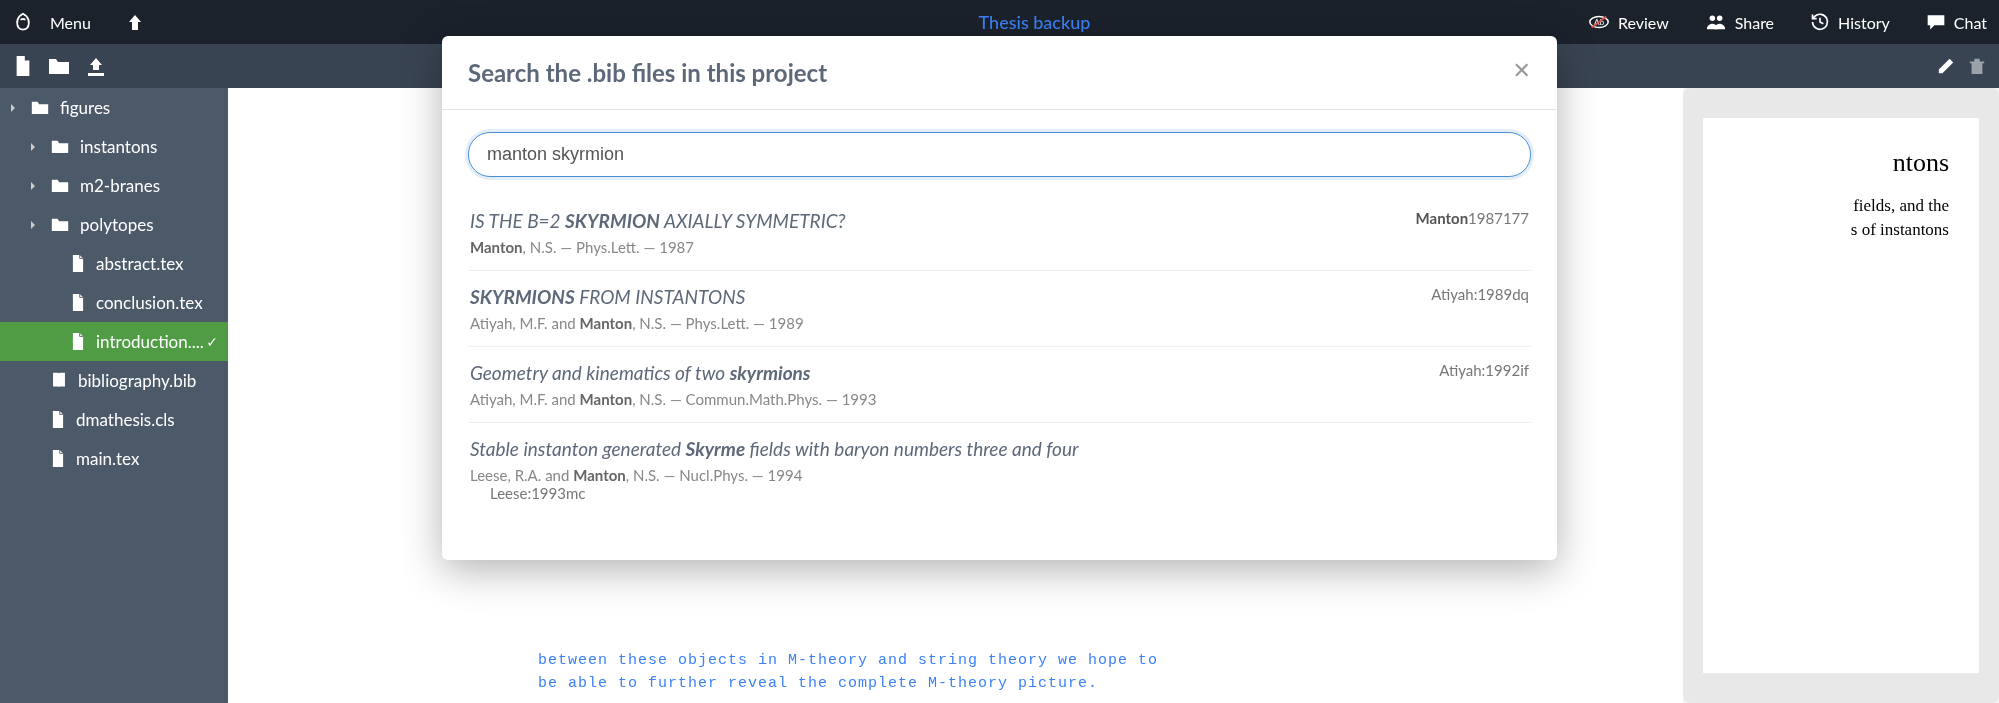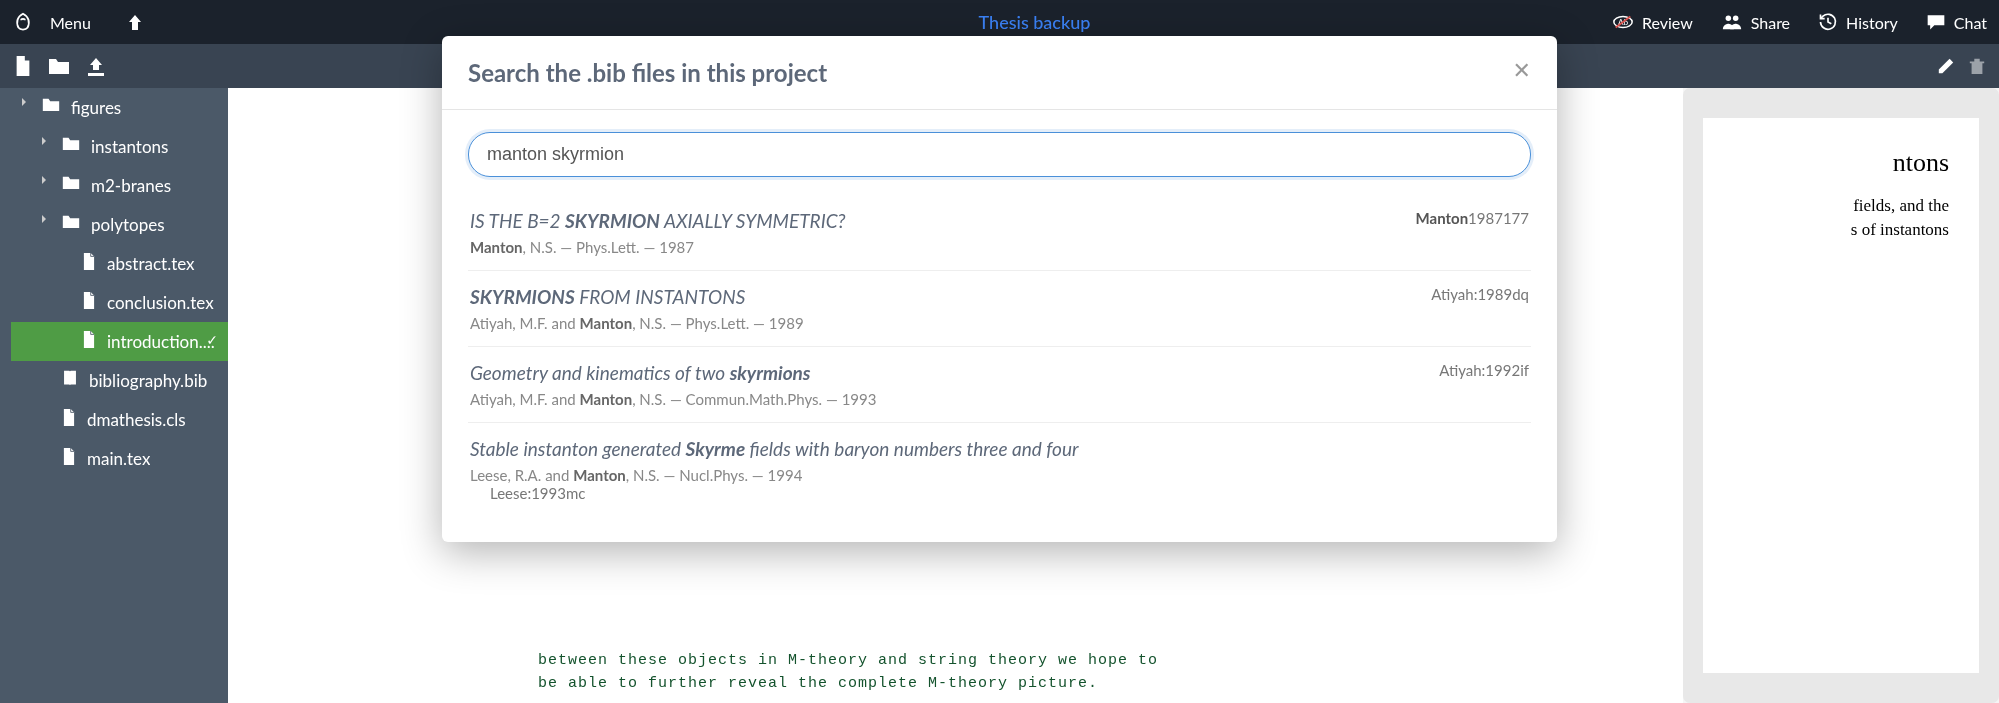--- a/index.html
+++ b/index.html
@@ -20,21 +20,21 @@
 .topbar-up { font-size: 18px; margin-left: 20px; }
 .topbar-title {
   position: absolute;
   left: 50%;
   transform: translateX(-50%);
   font-size: 18px;
   font-weight: 500;
   color: #3b82f6;
   margin-left: 35px;
 }
-.topbar-right { margin-left: auto; display: flex; gap: 28px; align-items: center; font-size: 16px; }
+.topbar-right { margin-left: auto; display: flex; gap: 36px; align-items: center; font-size: 16px; }
 .topbar-item { display: flex; align-items: center; gap: 8px; cursor: pointer; }
 
 .toolbar {
   height: 44px;
   background: #394452;
   display: flex;
   align-items: center;
   padding: 0 14px;
   gap: 16px;
 }
@@ -44,25 +44,25 @@
 .main { display: flex; height: calc(100vh - 88px); }
 .sidebar {
   width: 228px;
   background: #4b5968;
   color: #fff;
   font-size: 17px;
   overflow: hidden;
 }
 .tree-item {
   display: flex;
+  align-items: center;
   padding: 9px 10px;
   gap: 11px;
   cursor: pointer;
   white-space: nowrap;
-  margin-left: 11px;
 }
 .tree-item.depth-0 { padding-left: 8px; }
 .tree-item.depth-1 { padding-left: 28px; }
 .tree-item.depth-2 { padding-left: 48px; }
 .tree-item.active { background: #4f9c45; position: relative; }
 .tree-item.active::after {
   content: "✓";
   position: absolute;
   right: 10px;
   font-size: 14px;
@@ -93,21 +93,21 @@
 .modal-header {
   display: flex;
   justify-content: space-between;
   align-items: flex-start;
   padding: 22px 26px;
   border-bottom: 1px solid #e5e5e5;
   gap: 24px;
 }
 .modal-title { font-size: 24px; font-weight: 700; color: #5d6879; }
 .modal-close { font-size: 22px; color: #999; cursor: pointer; background: none; border: none; }
-.modal-body { padding: 22px 26px 26px; }
+.modal-body { padding: 22px 26px 44px; }
 .search-input {
   width: 100%;
   padding: 11px 18px;
   font-size: 18px;
   border: 1px solid #4a90d9;
   border-radius: 22px;
   outline: none;
   box-shadow: 0 0 0 3px rgba(74,144,217,0.15);
   color: #555;
 }
@@ -128,21 +128,21 @@
 .result-meta .hl { font-weight: 700; color: #666; }
 .result-key { font-size: 15px; color: #777; white-space: nowrap; margin-left: 20px; }
 .result-key .hl { font-weight: 700; color: #555; }
 
 .editor-text {
   position: absolute;
   bottom: 8px;
   left: 310px;
   font-family: "Courier New", monospace;
   font-size: 15px;
-  color: #14532d;
+  color: #3b82f6;
   line-height: 1.5;
   letter-spacing: 1px;
 }
 
 svg { display: block; }
 </style>
 </head>
 <body>
 
 <div class="topbar">

